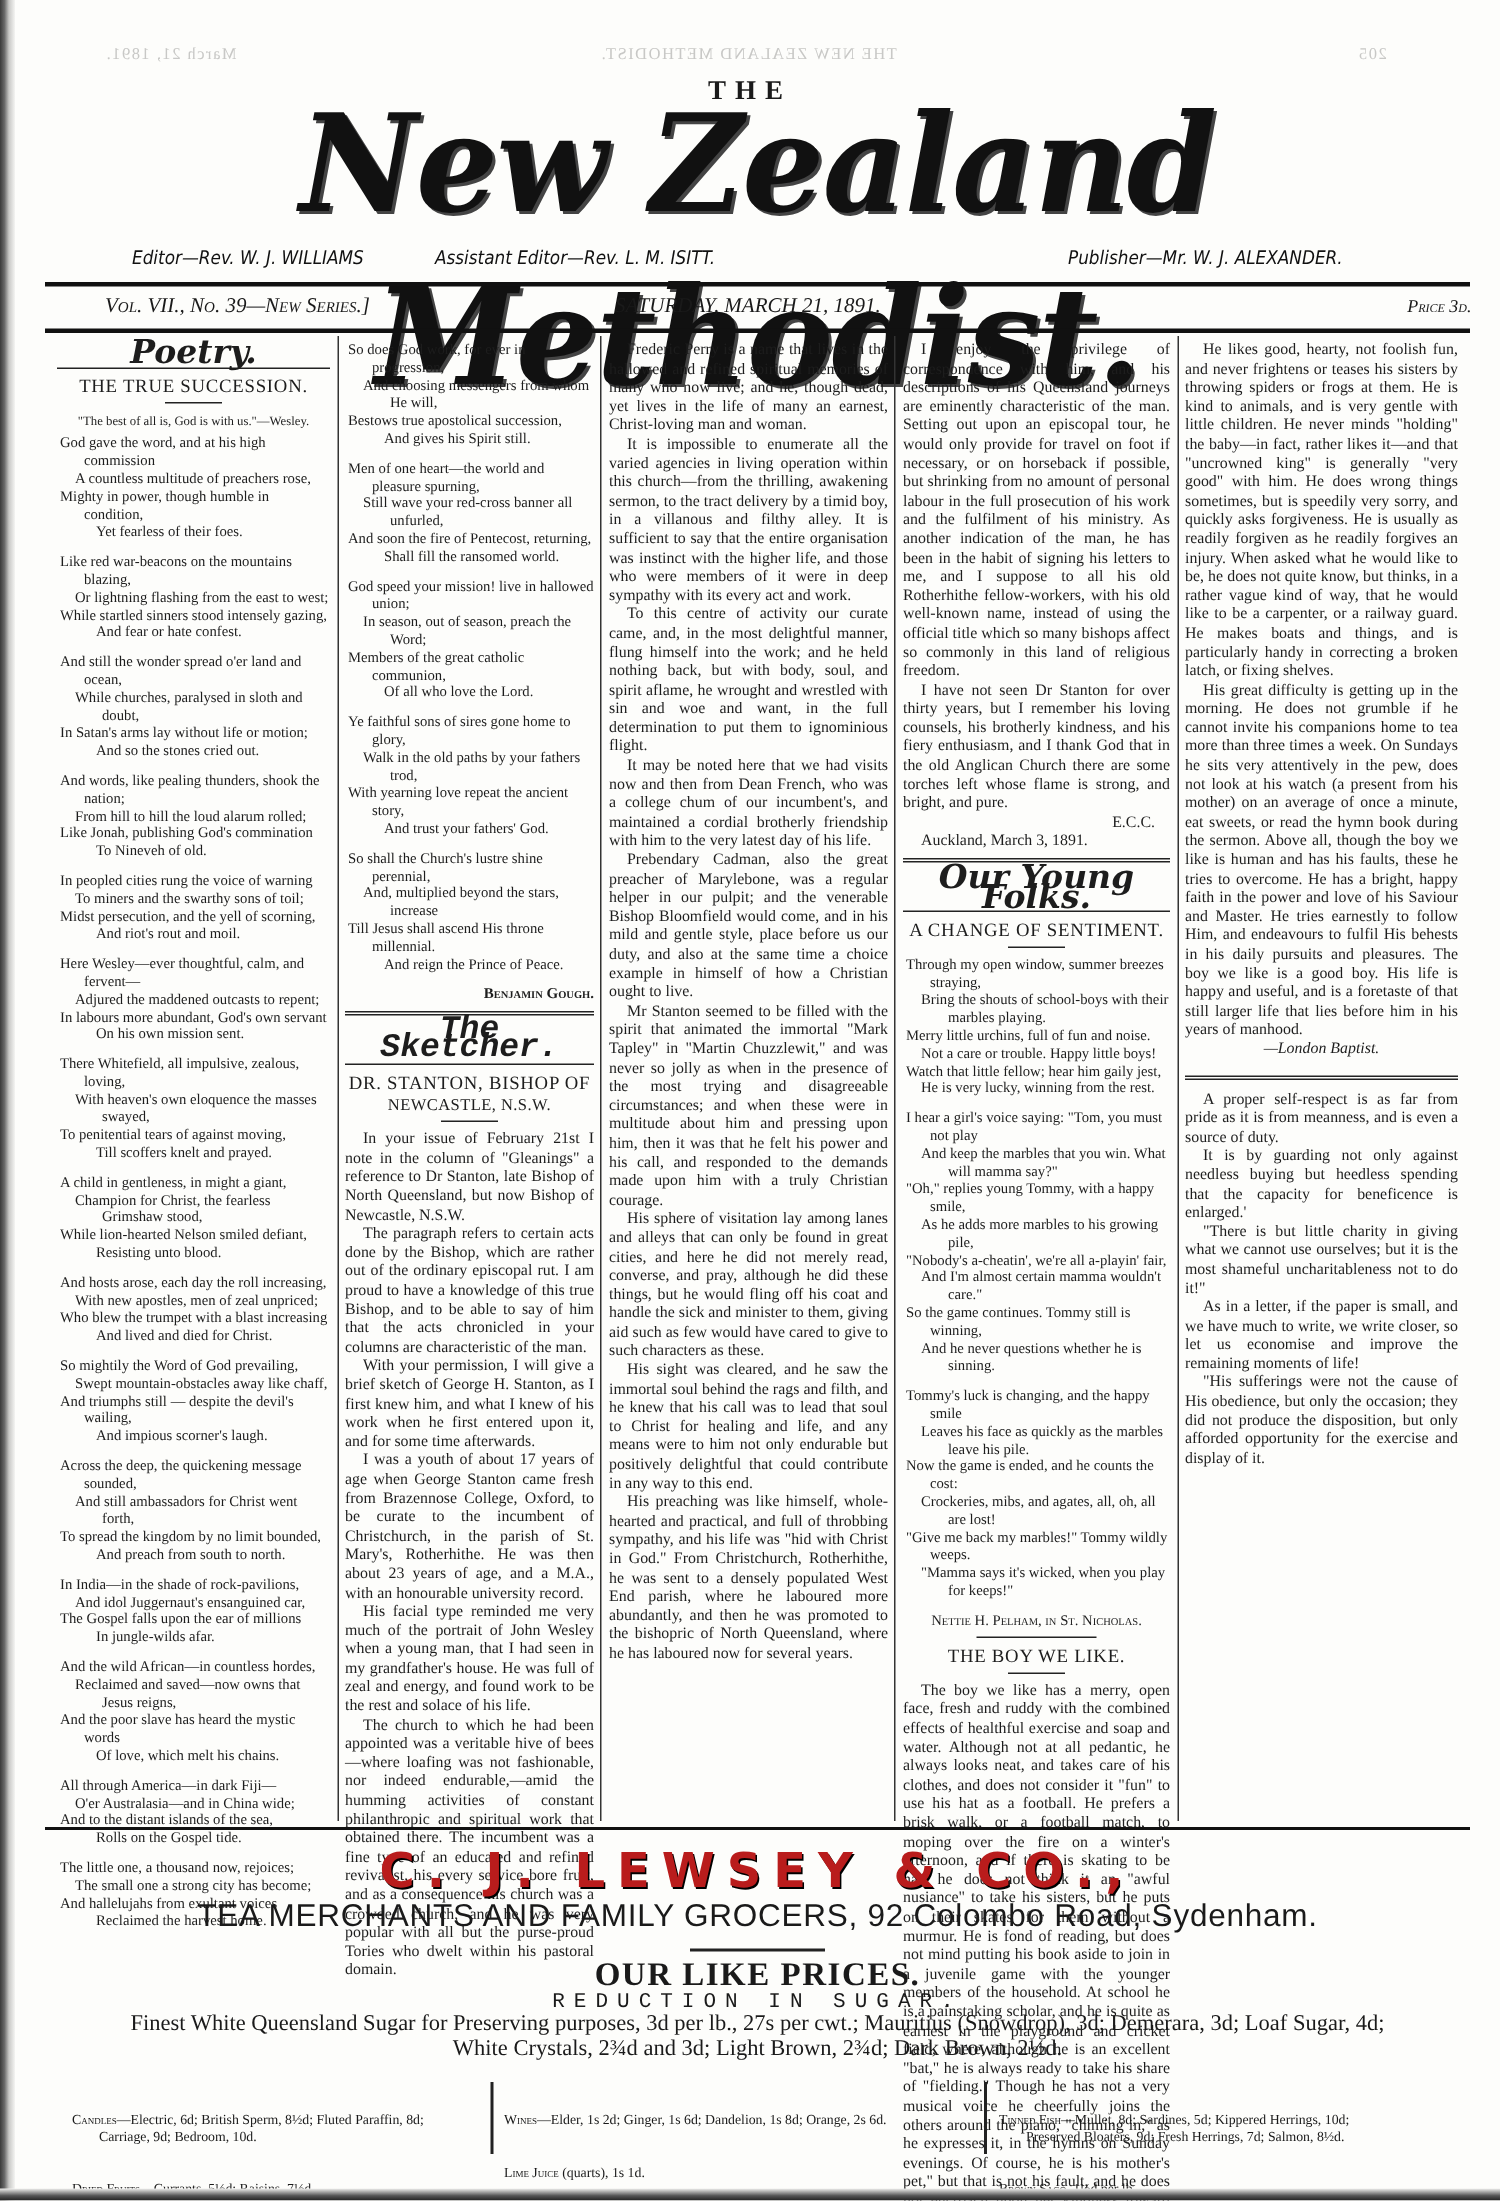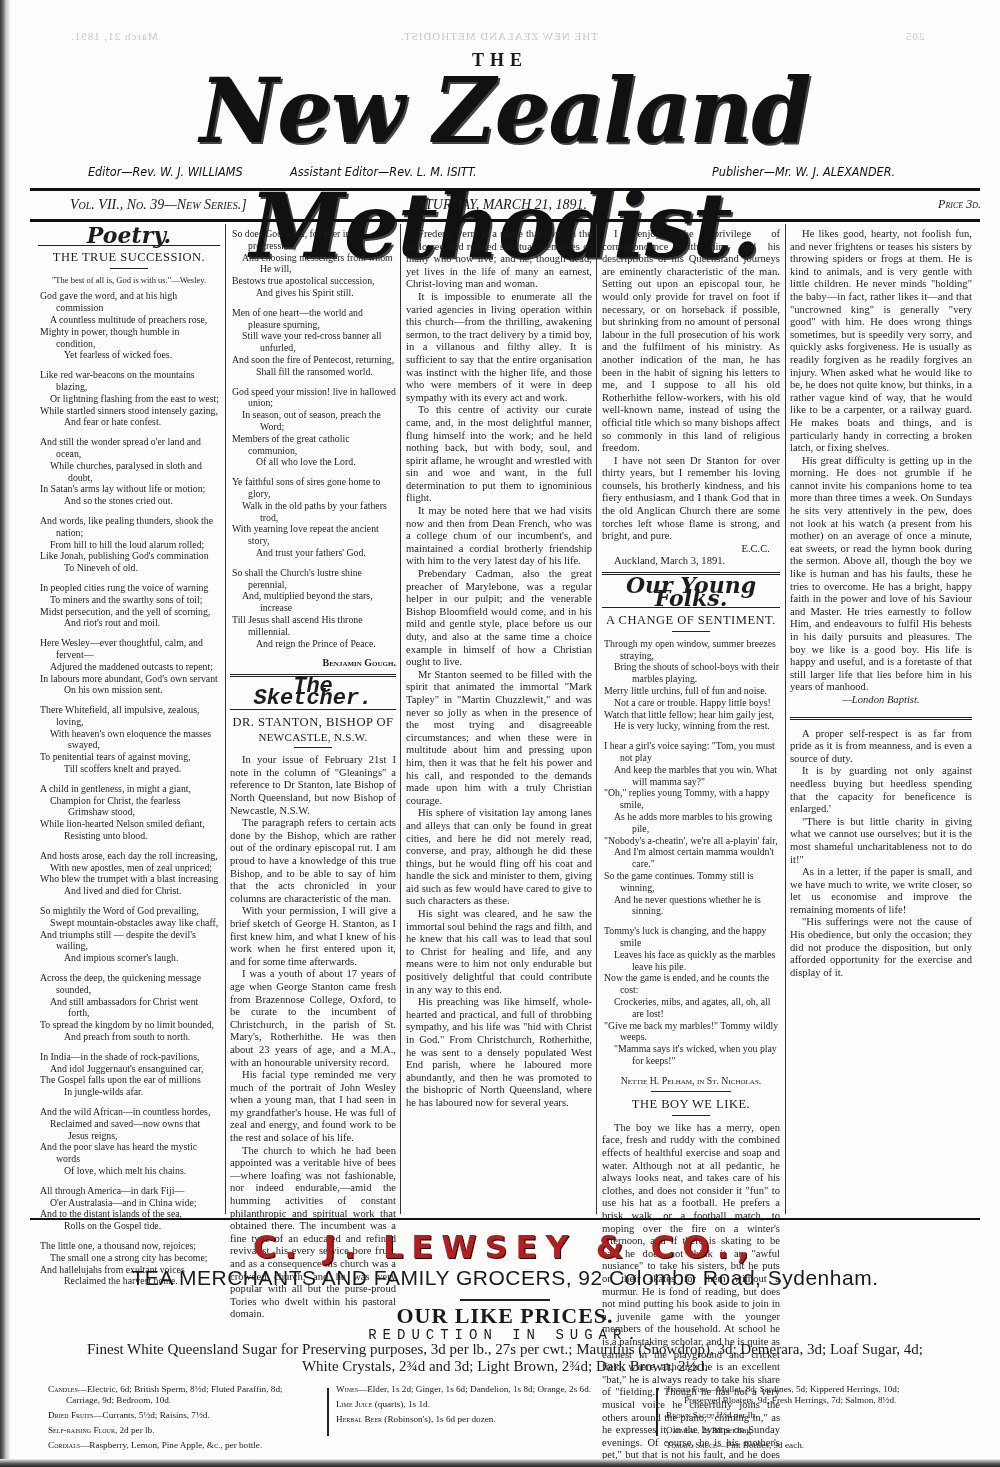--- a/index.html
+++ b/index.html
@@ -50,21 +50,21 @@
     letter-spacing: 8px; color: #b91c1c; text-shadow: 1px 1px 0 #000; }
   .ad-sub { top: 1266px; font-family: "Liberation Sans", sans-serif; font-size: 21px; letter-spacing: 0.5px; }
   .ad-orn { top: 1299px; }
   .ad-orn div { width: 90px; margin: 0 auto; border-top: 2px solid #222; }
   .ad-prices { top: 1303px; font-family: "Liberation Serif", serif; font-weight: bold; font-size: 22px; letter-spacing: 1px; }
   .ad-reduction { top: 1327px; font-family: "Liberation Mono", monospace; font-size: 14px; letter-spacing: 6px; }
   .ad-sugar { top: 1341px; font-family: "Liberation Serif", serif; font-size: 15px; line-height: 17px; }
   .price-cols { position: absolute; top: 1384px; left: 48px; width: 920px; font-family: "Liberation Serif", serif;
     font-size: 9.2px; line-height: 11px; }
   .pcol { position: absolute; top: 0; }
-  .pcol .item { margin-bottom: 4px; }
+  .pcol .item { margin-bottom: 4px; margin-top: 24px; }
   .pcol .item .cont { padding-left: 18px; display: block; }
   .sc { font-variant: small-caps; }
   .pdiv { position: absolute; top: 1388px; width: 2px; height: 48px; background: #222; }
 </style>
 </head>
 <body>
 
 <div class="left-edge"></div>
 
 <div class="bleed" style="left:70px">March 21, 1891.</div>
@@ -94,21 +94,21 @@
   <div class="section-head">Poetry.</div>
   <div class="hr"></div>
   <div class="art-title">THE TRUE SUCCESSION.</div>
   <div class="short-rule"></div>
   <div class="epigraph">"The best of all is, God is with us."—Wesley.</div>
   <div id="poem-col1">
       <div class="stanza">
         <span class="pl">God gave the word, and at his high commission</span>
         <span class="pl i1">A countless multitude of preachers rose,</span>
         <span class="pl">Mighty in power, though humble in condition,</span>
-        <span class="pl i1 i2">Yet fearless of wicked foes.</span>
+        <span class="pl i1 i2">Yet fearless of their foes.</span>
       </div>
       <div class="stanza">
         <span class="pl">Like red war-beacons on the mountains blazing,</span>
         <span class="pl i1">Or lightning flashing from the east to west;</span>
         <span class="pl">While startled sinners stood intensely gazing,</span>
         <span class="pl i1 i2">And fear or hate confest.</span>
       </div>
       <div class="stanza">
         <span class="pl">And still the wonder spread o'er land and ocean,</span>
         <span class="pl i1">While churches, paralysed in sloth and doubt,</span>

